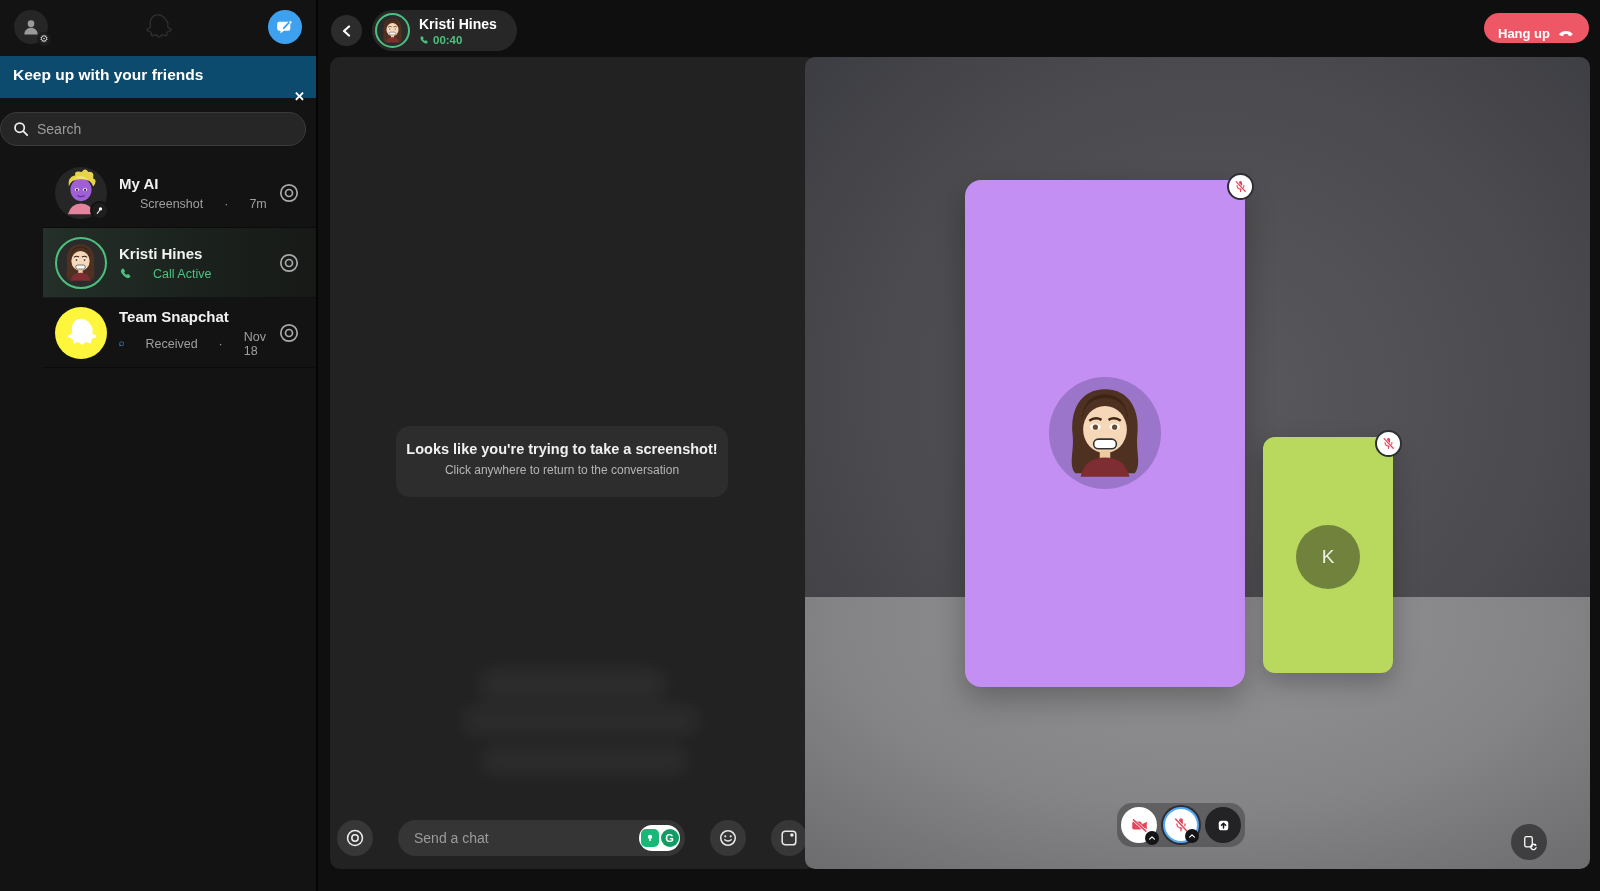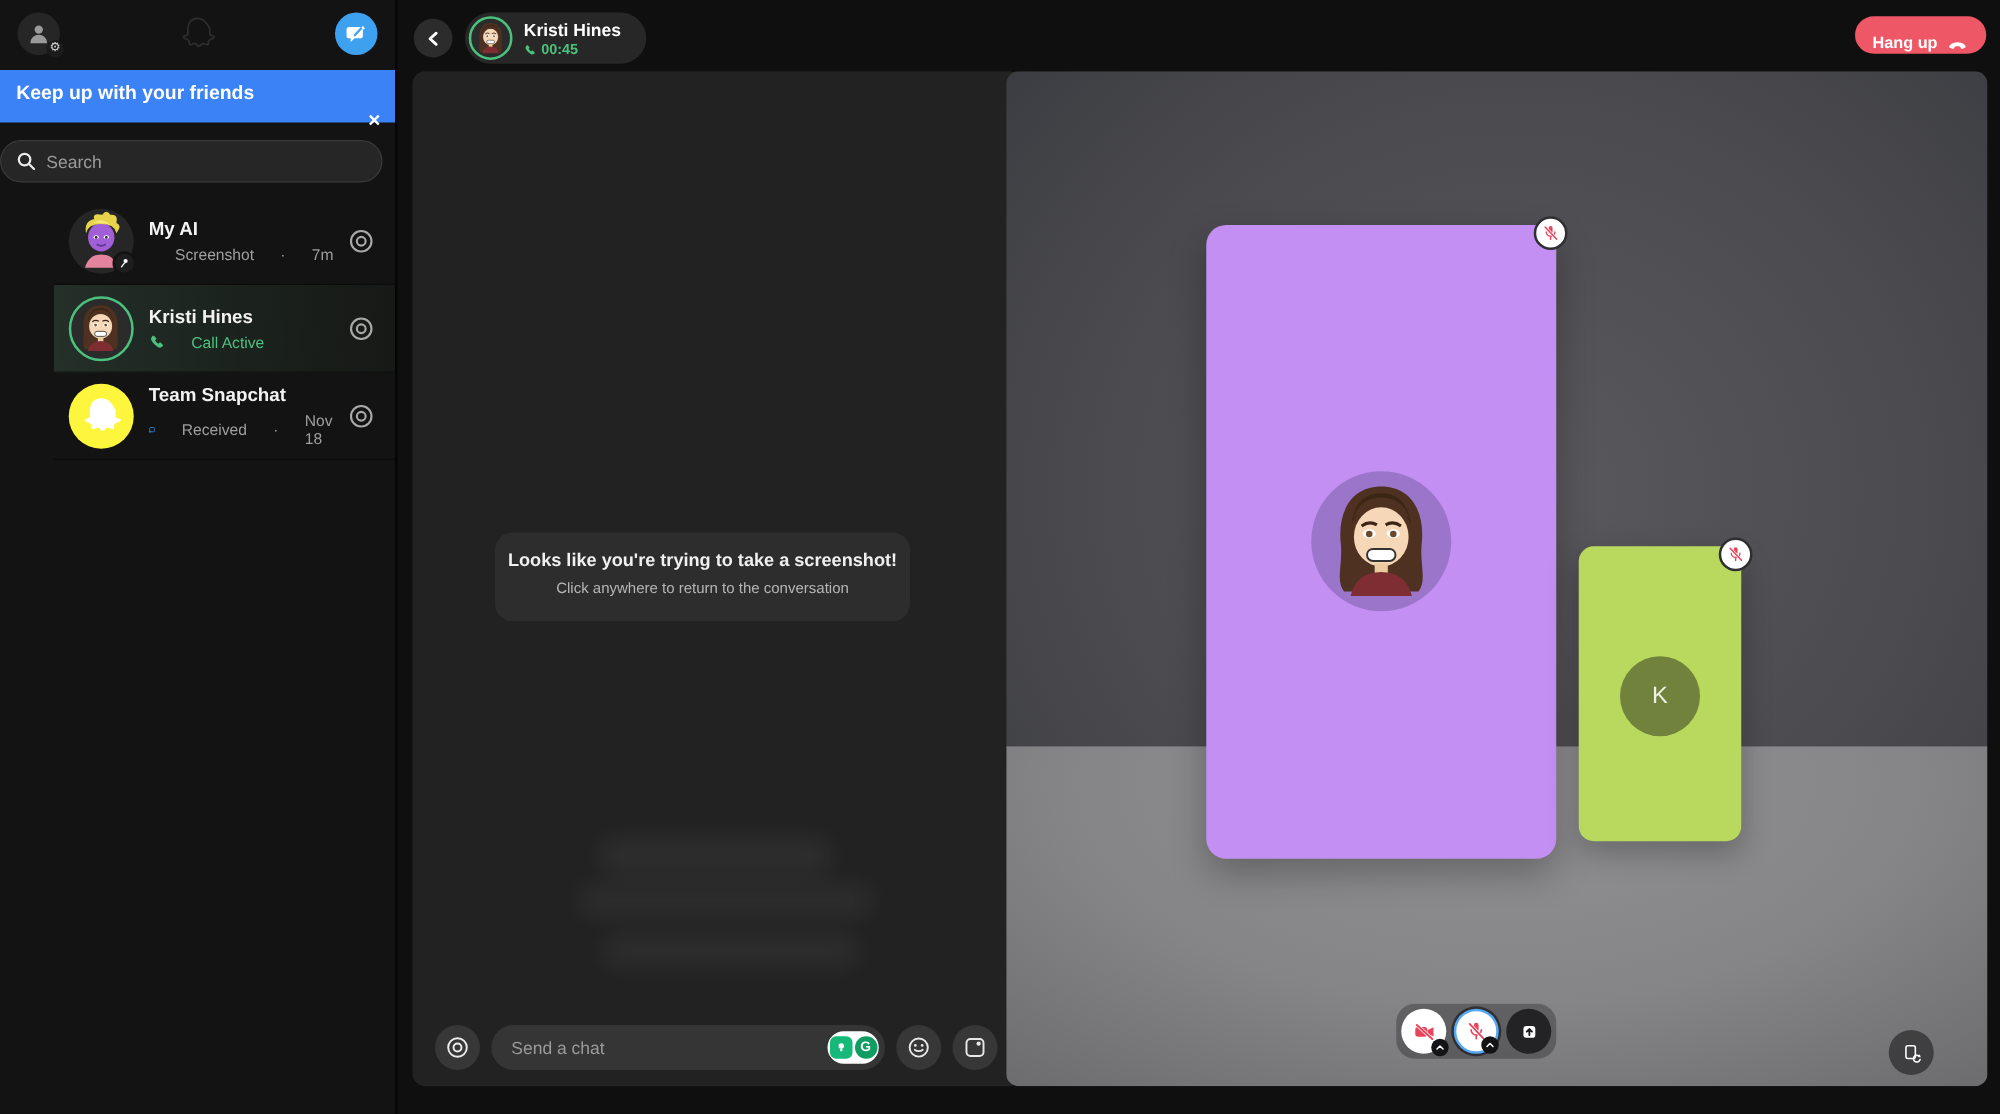--- a/index.html
+++ b/index.html
@@ -7,21 +7,21 @@
     font-family:"Liberation Sans", sans-serif; }
 
   
   .sidebar { position:absolute; left:0; top:0; width:318px; height:891px; background:#131313; border-right:2px solid #050505; }
   .topbar { height:53px; display:flex; align-items:center; justify-content:space-between; padding:0 14px; }
   .profile-btn { position:relative; width:34px; height:34px; border-radius:50%; background:#262626; display:flex; align-items:center; justify-content:center; cursor:pointer; }
   .gear-badge { position:absolute; right:-3px; bottom:-2px; width:14px; height:14px; border-radius:50%; background:#1b1b1b; color:#cfcfcf; font-size:10px; line-height:14px; text-align:center; }
   .ghost-logo { width:34px; height:34px; }
   .compose-btn { width:34px; height:34px; border-radius:50%; background:#3ea1ef; display:flex; align-items:center; justify-content:center; cursor:pointer; }
 
-  .banner { position:relative; background:#3b82f6; color:#fff; padding:10px 34px 11px 13px; margin-top:3px; }
+  .banner { position:relative; background:#0c4a6e; color:#fff; padding:10px 34px 11px 13px; margin-top:3px; }
   .banner h3 { font-size:15.5px; font-weight:700; margin-bottom:3px; }
   .banner p { font-size:12.5px; line-height:15.5px; font-weight:400; }
   .banner .link { font-weight:700; text-decoration:underline; cursor:pointer; }
   .banner .close { position:absolute; right:11px; top:33px; font-size:13px; font-weight:700; color:#fff; cursor:pointer; }
 
   .search-wrap { padding:14px 10px 12px 0; }
   .search-box { height:34px; border-radius:17px; background:#262626; border:1px solid #3a3a3a; display:flex; align-items:center; padding:0 12px; gap:8px; }
   .search-box input { flex:1; background:transparent; border:none; outline:none; color:#e4e4e4; font-size:14px; font-family:"Liberation Sans",sans-serif; }
   .search-box input::placeholder { color:#9b9b9b; }
 
@@ -39,31 +39,31 @@
   .row-cam { margin-left:auto; flex:0 0 auto; cursor:pointer; }
 
   
   .chat-header { position:absolute; left:331px; top:10px; display:flex; align-items:center; gap:10px; z-index:5; }
   .back-btn { width:31px; height:31px; border-radius:50%; background:#2c2c2c; display:flex; align-items:center; justify-content:center; cursor:pointer; }
   .header-pill { display:flex; align-items:center; gap:9px; background:rgba(44,44,44,0.85); border-radius:21px; padding:3px 20px 3px 3px; cursor:pointer; }
   .header-av { width:35px; height:35px; border-radius:50%; border:2px solid #4cc17e; overflow:hidden; background:#2b2b2b; }
   .header-name { font-size:14px; font-weight:700; color:#fff; margin-bottom:2px; }
   .header-timer { display:flex; align-items:center; gap:4px; font-size:11.5px; font-weight:700; color:#4cc17e; }
 
-  .hangup-btn { position:absolute; top:13px; right:11px; height:30px; border-radius:15px; background:#ee5766; display:flex; align-items:flex-start; gap:7px; padding:13px 14px; cursor:pointer; z-index:5; }
+  .hangup-btn { position:absolute; top:13px; right:11px; height:30px; border-radius:15px; background:#ee5766; display:flex; align-items:flex-end; gap:7px; padding:2px 14px; cursor:pointer; z-index:5; }
   .hangup-btn span { color:#fff; font-size:13px; font-weight:700; }
 
   
   .chat-panel { position:absolute; left:330px; top:57px; width:487px; height:812px; background:#222222; border-radius:10px; overflow:hidden; }
   .blur-blob { position:absolute; background:rgba(255,255,255,0.05); border-radius:12px; filter:blur(9px); }
   .overlay-card { position:absolute; left:66px; top:369px; width:332px; height:71px; background:#2d2d2d; border-radius:14px; text-align:center; cursor:pointer; }
   .overlay-card h4 { font-size:14.5px; font-weight:700; color:#f0f0f0; margin-top:15px; }
   .overlay-card p { font-size:12px; color:#b5b5b5; margin-top:6px; }
 
-  .input-row { position:absolute; left:18px; right:10px; top:763px; height:36px; display:flex; align-items:center; gap:9px; }
+  .input-row { position:absolute; left:7px; right:10px; top:763px; height:36px; display:flex; align-items:center; gap:25px; }
   .round-btn { width:36px; height:36px; border-radius:50%; background:#373737; display:flex; align-items:center; justify-content:center; flex:0 0 36px; cursor:pointer; }
   .chat-input-pill { position:relative; flex:1; height:36px; border-radius:18px; background:#353535; display:flex; align-items:center; padding:0 52px 0 16px; max-width:315px; }
   .chat-input-pill input { width:100%; background:transparent; border:none; outline:none; color:#e8e8e8; font-size:14px; font-family:"Liberation Sans",sans-serif; }
   .chat-input-pill input::placeholder { color:#9b9b9b; }
   .ext-pill { position:absolute; right:5px; top:5px; width:41px; height:26px; background:#fff; border-radius:13px; display:flex; align-items:center; justify-content:center; gap:2px; cursor:pointer; }
   .ext-sq { width:18px; height:18px; border-radius:5px; background:#17b978; display:flex; align-items:center; justify-content:center; }
   .ext-circ { width:18px; height:18px; border-radius:50%; background:#0f9d63; color:#fff; font-size:11px; font-weight:700; text-align:center; line-height:18px; }
 
   
   .call-panel { position:absolute; left:805px; top:57px; width:785px; height:812px; border-radius:10px; overflow:hidden; }
@@ -274,21 +274,21 @@
       <svg width="31" height="31" viewBox="0 0 64 64">
           <use href="#sym-kristi"></use>
         </svg>
     </div>
     <div>
       <div class="header-name">Kristi Hines</div>
       <div class="header-timer">
         <svg width="10" height="10" viewBox="0 0 20 20" fill="#4cc17e">
             <use href="#sym-phone"></use>
           </svg>
-        <span>00:45</span>
+        <span>00:40</span>
       </div>
     </div>
   </div>
 </div>
 
 <div class="hangup-btn">
   <span>Hang up</span>
   <svg width="18" height="18" viewBox="0 0 24 24">
     <path d="M4 13.5c4-4 12-4 16 0 1 1 0.8 2.3-0.2 2.8l-2.2 1c-0.8 0.4-1.7 0-2.1-0.8l-0.6-1.3c-1.9-0.6-3.9-0.6-5.8 0l-0.6 1.3c-0.4 0.8-1.3 1.2-2.1 0.8l-2.2-1C2.2 15.8 3 14.5 4 13.5z" fill="#fff"></path>
   </svg>

